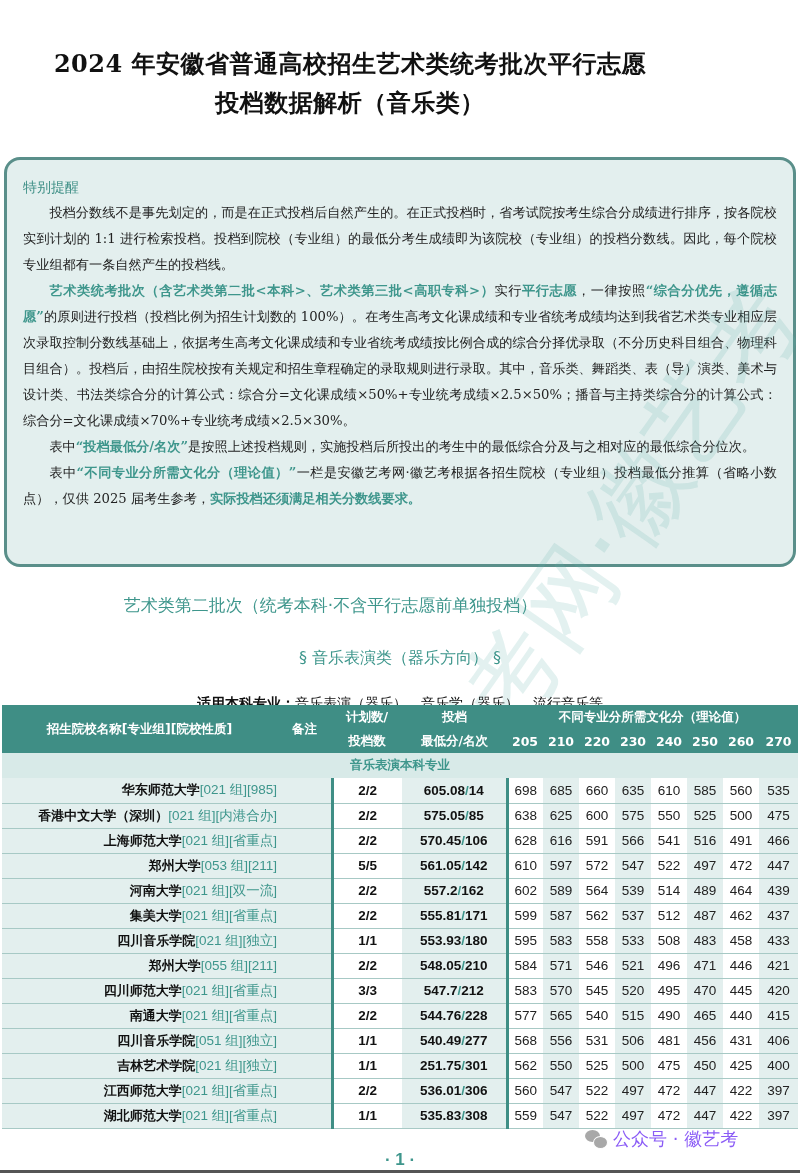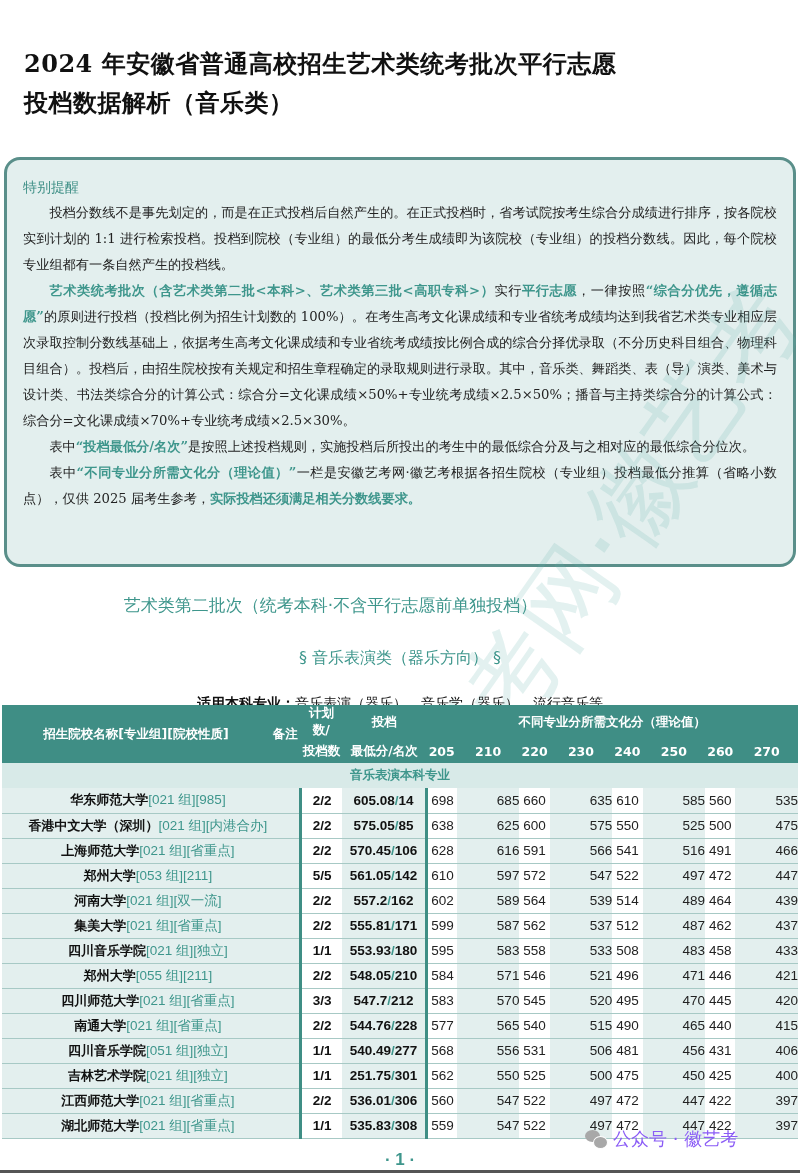--- a/index.html
+++ b/index.html
@@ -1,50 +1,50 @@
 <!DOCTYPE html>
 <html><head>
 <meta charset="utf-8">
 <style>
   * { box-sizing: border-box; margin: 0; padding: 0; }
   html, body { width: 800px; height: 1173px; background: #ffffff; overflow: hidden; }
   body { font-family: "DejaVu Serif", "Liberation Serif", serif; color: #1a1a1a; position: relative; }
 
-  .title { position: absolute; top: 44px; left: 0; width: 700px; text-align: left;
-    font-family: "DejaVu Serif", serif; font-weight: bold; font-size: 24px; line-height: 39px; color: #111; letter-spacing: 0.5px; margin-left: 24px; }
+  .title { position: absolute; top: 44px; left: 0; width: 700px; text-align: center;
+    font-family: "DejaVu Serif", serif; font-weight: bold; font-size: 24px; line-height: 39px; color: #111; letter-spacing: 0.5px; }
 
   .notice { position: absolute; top: 157px; left: 4px; width: 792px; height: 410px;
     background: #e3efee; border: 3px solid #5a8f8a; border-radius: 16px; padding: 14px 16px 0 16px; }
   .notice-heading { font-family: "DejaVu Sans", sans-serif; color: #3e8f86; font-size: 14px; line-height: 26px; }
   .notice p { font-family: "DejaVu Serif", serif; font-size: 13.2px; line-height: 26px; color: #222; text-indent: 2em; text-align: justify; }
   .hl { color: #3e968c; font-weight: bold; }
 
   .batch-title { position: absolute; top: 590px; left: 0; width: 645px; text-align: center;
     font-family: "DejaVu Sans", sans-serif; color: #3e968c; font-size: 17px; line-height: 30px; margin-left: 8px; }
   .category-title { position: absolute; top: 643px; left: 0; width: 800px; text-align: center;
     font-family: "DejaVu Sans", sans-serif; color: #3e968c; font-size: 16px; line-height: 30px; }
   .majors { position: absolute; top: 680px; left: 0; width: 800px; text-align: center; font-size: 14px; line-height: 24px; color: #111; margin-top: 11px; }
   .majors b { font-family: "DejaVu Sans", sans-serif; font-weight: bold; }
 
   table.data { position: absolute; top: 705px; left: 2px; width: 796px; border-collapse: collapse;
     font-family: "Liberation Sans", sans-serif; }
   table.data th { background: #3f8e85; color: #fff; font-family: "DejaVu Sans", sans-serif; font-weight: bold; font-size: 12.5px; }
   .h-row1 th, .h-row2 th { height: 24px; }
   .sub-row td { background: #d8eae8; color: #3e968c; text-align: center; font-family: "DejaVu Sans", sans-serif; font-weight: bold; font-size: 12.5px; height: 25px; }
   .r td { height: 25px; border-bottom: 1.5px solid #a7c9c5; font-size: 13.5px; }
-  .c-name { background: #e3efee; text-align: center; padding-left: 24px; white-space: nowrap; }
+  .c-name { background: #e3efee; text-align: right; padding-left: 24px; white-space: nowrap; }
   .c-name .school { font-family: "DejaVu Sans", sans-serif; font-weight: bold; color: #111; font-size: 13px; }
   .c-name .group { color: #3e968c; font-size: 13.5px; }
   .c-note { background: #e3efee; border-right: 3px solid #3f8e85; }
   .c-plan { background: #fff; text-align: center; font-weight: bold; color: #111; }
   .c-score { background: #e3efee; text-align: center; font-weight: bold; color: #111; border-right: 3px solid #3f8e85; }
   .c-score .slash { color: #3e968c; }
   .c-v { text-align: center; color: #222; }
   .c-v.odd { background: #ffffff; }
-  .c-v.even { background: #e3efee; padding-left: 40px; }
+  .c-v.even { background: #e3efee; }
 
   .watermark-wechat { position: absolute; top: 1127px; left: 585px; font-family: "DejaVu Sans", sans-serif; color: #8b5cf6; font-size: 18px; display: flex; align-items: center; gap: 6px; }
   .wechat-icon { width: 22px; height: 18px; position: relative; }
   .wechat-icon:before, .wechat-icon:after { content: ""; position: absolute; background: #a8a8a8; border-radius: 50%; }
   .wechat-icon:before { width: 15px; height: 12px; left: 0; top: 0; }
   .wechat-icon:after { width: 13px; height: 11px; left: 8px; top: 6px; border: 1.5px solid #fff; }
   .page-num { position: absolute; top: 1150px; left: 0; width: 800px; text-align: center; font-family: "Liberation Sans", sans-serif; font-weight: bold; color: #3e968c; font-size: 17px; }
   .bottom-rule { position: absolute; top: 1170px; left: 0; width: 800px; height: 3px; background: #555; }
   .diag-watermark { position: absolute; top: 560px; left: 150px; font-family: "DejaVu Sans", sans-serif; font-size: 96px; color: rgba(100,180,170,0.18); transform: rotate(-55deg); pointer-events: none; white-space: nowrap; }
 </style>

